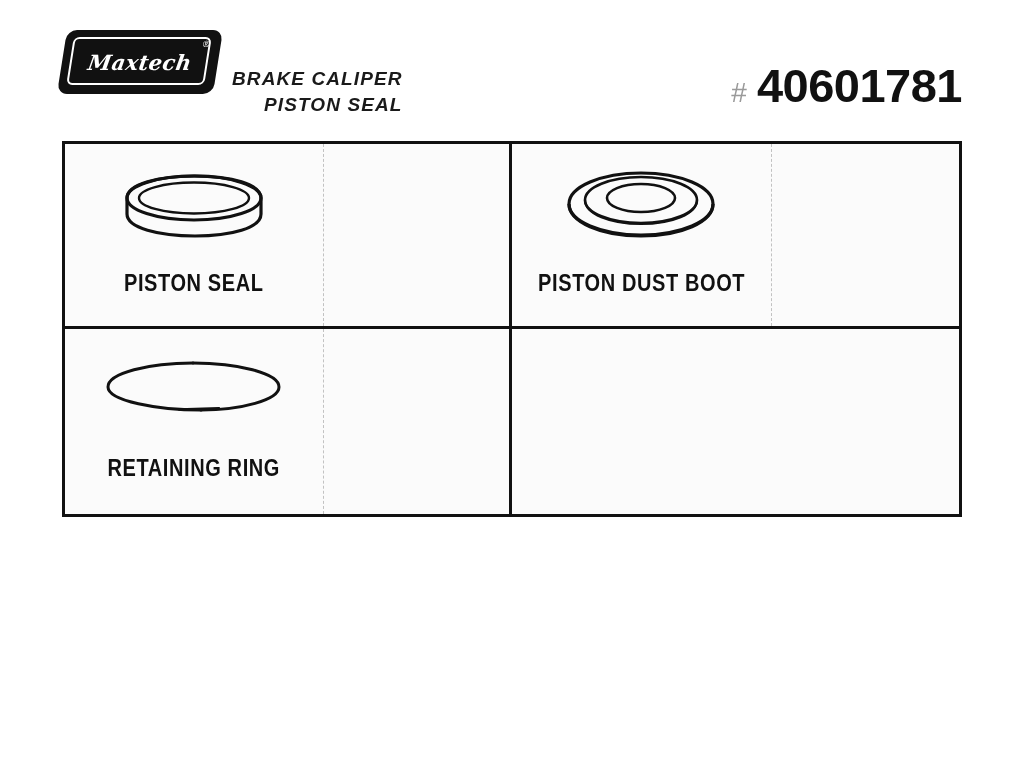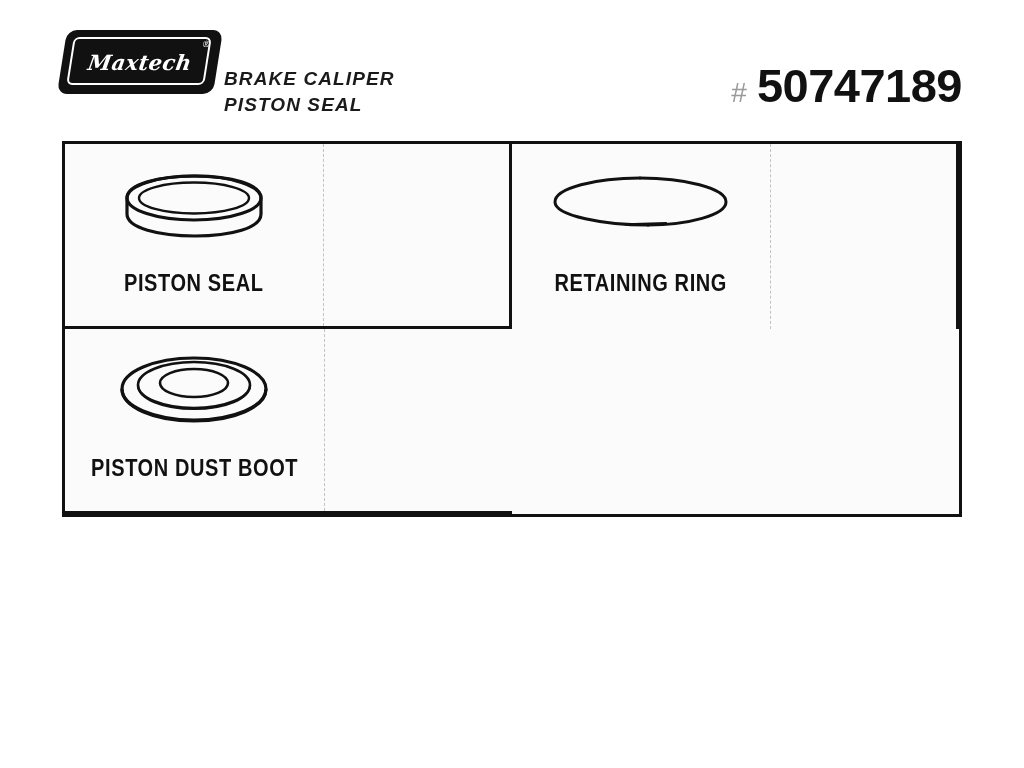--- a/index.html
+++ b/index.html
@@ -75,23 +75,24 @@
     right: 8px;
     top: 9px;
     color: #ffffff;
     font-size: 9px;
     font-family: "Liberation Sans", sans-serif;
     transform: skewX(-9deg);
   }
 
   .title-block {
     position: absolute;
-    left: 224px;
+    left: 232px;
     top: 38px;
     line-height: 1.38;
+    text-align: right;
   }
   .title-line {
     font-family: "Liberation Sans", sans-serif;
     font-style: italic;
     font-weight: 700;
     font-size: 19px;
     letter-spacing: 1.1px;
     color: #1a1a1a;
     white-space: nowrap;
   }
@@ -186,65 +187,65 @@
     <div class="logo-reg">®</div>
   </div>
 
   <div class="title-block">
     <div class="title-line">BRAKE CALIPER</div>
     <div class="title-line">PISTON SEAL</div>
   </div>
 
   <div class="partno-block">
     <span class="hash">#</span>
-    <span class="partno">50747189</span>
+    <span class="partno">40601781</span>
   </div>
 
 </div>
 
 <div class="grid">
 
   <div class="cell col-left row-top">
     <div class="dashed"></div>
     <div class="art">
       <svg width="170" height="100" viewBox="0 0 170 100" aria-hidden="true">
         <g fill="none" stroke="#111111" stroke-width="3.2" stroke-linejoin="round">
           <path d="M18 40 C18 26, 50 18, 86 18 C122 18, 152 26, 152 40 L152 56 C152 70, 122 78, 86 78 C50 78, 18 70, 18 56 Z"></path>
           <ellipse cx="85" cy="40" rx="67" ry="22"></ellipse>
           <ellipse cx="85" cy="40" rx="55" ry="15.5" stroke-width="2.4"></ellipse>
         </g>
       </svg>
     </div>
     <div class="caption">PISTON SEAL</div>
-  </div>
-
-  <div class="cell col-left">
-    <div class="dashed"></div>
-    <div class="art">
-      <svg width="185" height="80" viewBox="0 0 185 80" aria-hidden="true">
-        <g fill="none" stroke="#111111" stroke-width="3" stroke-linecap="round">
-          <path d="M92 10 C136 10, 178 20, 178 34 C178 47, 140 57, 100 57"></path>
-          <path d="M100 57 C57 57, 7 48, 7 34 C7 20, 48 10, 92 10"></path>
-          <path d="M78 56.5 L118 55.2" stroke-width="2.4"></path>
-        </g>
-      </svg>
-    </div>
-    <div class="caption">RETAINING RING</div>
   </div>
 
   <div class="cell row-top">
     <div class="dashed"></div>
     <div class="art">
       <svg width="175" height="104" viewBox="0 0 175 104" aria-hidden="true">
         <g fill="none" stroke="#111111" stroke-width="3.2" stroke-linejoin="round">
           <ellipse cx="87" cy="48" rx="72" ry="31"></ellipse>
           <path d="M15 48 C15 66, 47 80, 87 80 C127 80, 159 66, 159 48"></path>
           <ellipse cx="87" cy="44" rx="56" ry="23" stroke-width="2.6"></ellipse>
           <ellipse cx="87" cy="42" rx="34" ry="14" stroke-width="2.6"></ellipse>
           <path d="M31 44 C31 58, 56 68, 87 68 C118 68, 143 58, 143 44" stroke-width="2.2"></path>
         </g>
       </svg>
     </div>
     <div class="caption">PISTON DUST BOOT</div>
   </div>
 
+  <div class="cell col-left">
+    <div class="dashed"></div>
+    <div class="art">
+      <svg width="185" height="80" viewBox="0 0 185 80" aria-hidden="true">
+        <g fill="none" stroke="#111111" stroke-width="3" stroke-linecap="round">
+          <path d="M92 10 C136 10, 178 20, 178 34 C178 47, 140 57, 100 57"></path>
+          <path d="M100 57 C57 57, 7 48, 7 34 C7 20, 48 10, 92 10"></path>
+          <path d="M78 56.5 L118 55.2" stroke-width="2.4"></path>
+        </g>
+      </svg>
+    </div>
+    <div class="caption">RETAINING RING</div>
+  </div>
+
 
 </div>
 
 </body></html>

